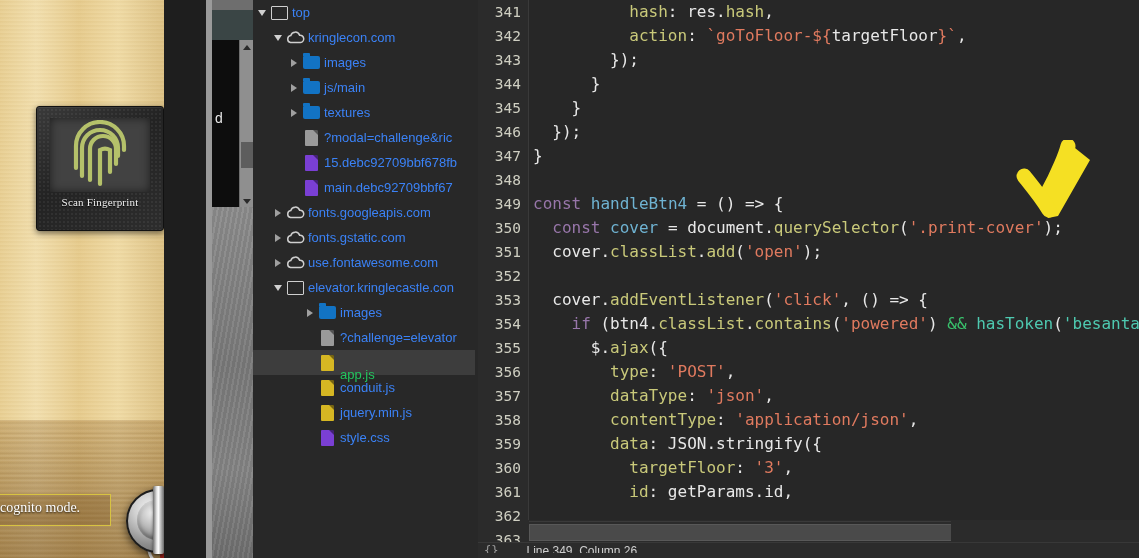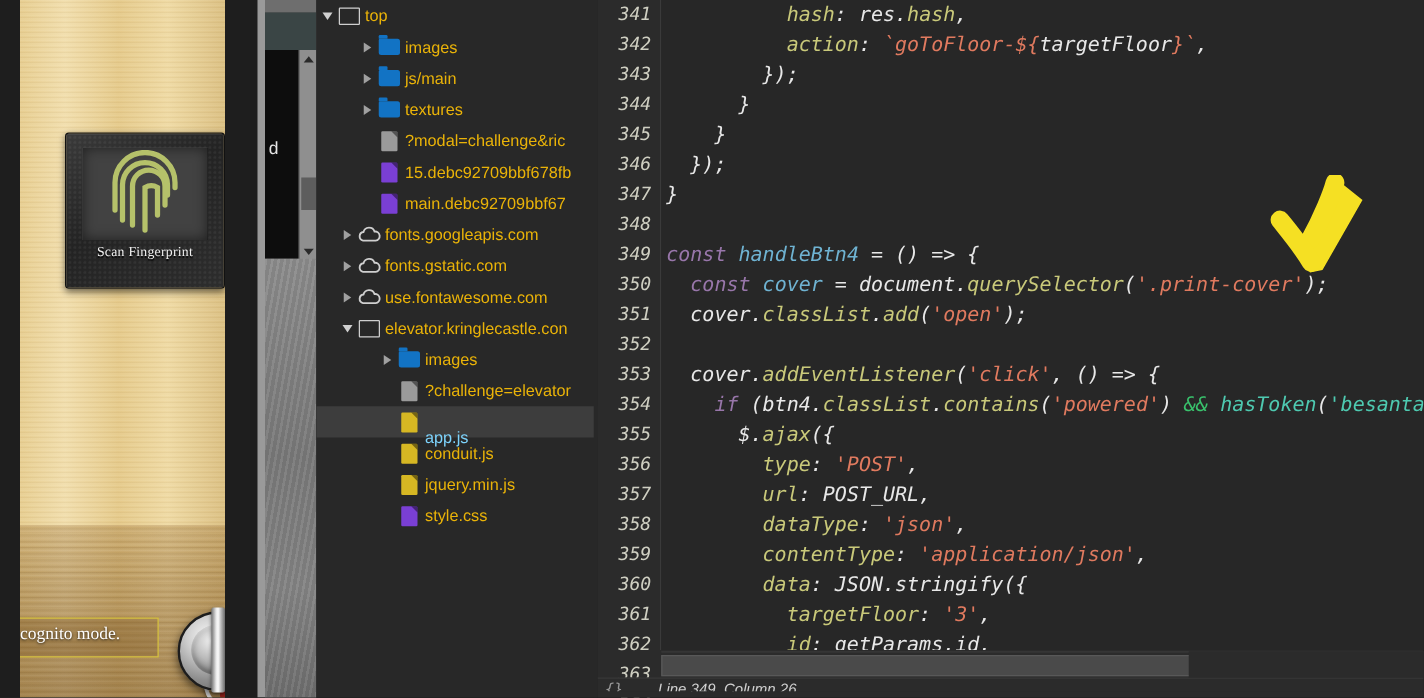--- a/index.html
+++ b/index.html
@@ -10,21 +10,21 @@
     font-family: "Liberation Sans", sans-serif;
   }
   #root {
     position: relative;
     width: 1139px; height: 558px;
     overflow: hidden;
   }
 
   
   #game-panel {
-    position: absolute; left: 16px; top: 0;
+    position: absolute; left: 0; top: 0;
     width: 164px; height: 558px;
     background:
       repeating-linear-gradient(
         to bottom,
         rgba(255,255,255,0.10) 0px,
         rgba(255,255,255,0.00) 1px,
         rgba(140,100,40,0.07) 2px,
         rgba(255,255,255,0.05) 3px,
         rgba(255,255,255,0.00) 4px
       ),
@@ -206,21 +206,21 @@
   }
   .tree-row {
     position: relative;
     height: 25px;
     display: flex;
     align-items: center;
     white-space: nowrap;
     cursor: default;
   }
   .tree-row.selected { background: #3d3d3d; }
-  .tree-row.selected .tree-label { color: #7dd3fc; margin-top: 23px; }
+  .tree-row.selected .tree-label { color: #22c55e; margin-top: 23px; }
   .twisty {
     flex: 0 0 auto;
     width: 14px; height: 25px;
     display: flex; align-items: center; justify-content: center;
   }
   .twisty i {
     display:block; width:0; height:0;
   }
   .twisty.closed i {
     border-top: 4px solid transparent;
@@ -231,21 +231,21 @@
     border-left: 4px solid transparent;
     border-right: 4px solid transparent;
     border-top: 6px solid #d0d0d0;
   }
   .tree-icon {
     flex: 0 0 auto;
     width: 20px; height: 25px;
     display: flex; align-items: center; justify-content: center;
     margin-right: 3px;
   }
-  .tree-label { color: #eab308; }
+  .tree-label { color: #3b82f6; }
   
   .ic-frame { width: 15px; height: 12px; border: 1.6px solid #cfcfcf; border-radius: 1px; }
   
   .ic-folder {
     position: relative; width: 17px; height: 13px;
     background: #1273c4; border-radius: 1px 2px 2px 2px;
   }
   .ic-folder:before {
     content:""; position:absolute; left:0; top:-3px;
     width: 7px; height: 3px; background: #1273c4; border-radius: 1px 1px 0 0;
@@ -268,21 +268,20 @@
     position:absolute; right:0; top:0; width: 3px; height: 558px;
     background: #282828;
   }
 
   
   #editor {
     position: absolute; left: 478px; top: 0;
     width: 661px; height: 558px;
     background: #2b2b2b;
     overflow: hidden;
-    font-style: italic;
   }
   #gutter {
     position: absolute; left: 0; top: 0;
     width: 50px; height: 520px;
     background: #2b2b2b;
     border-right: 1px solid #3a3a3a;
   }
   .gut-num {
     height: 24px; line-height: 24px;
     text-align: right;
@@ -425,20 +424,32 @@
     <div id="tree-rows">
         <div class="tree-row">
           <span style="flex: 0 0 auto; width: 2px; height: 25px;"></span>
           <span class="twisty open">
             <i></i>
           </span>
           <span class="tree-icon">
             <span class="ic-frame"></span>
           </span>
           <span class="tree-label">top</span>
+        </div>
+        <div class="tree-row">
+          <span style="flex: 0 0 auto; width: 18px; height: 25px;"></span>
+          <span class="twisty open">
+            <i></i>
+          </span>
+          <span class="tree-icon">
+            <svg width="19" height="13" viewBox="0 0 19 13" fill="none" stroke="#cfcfcf" stroke-width="1.5">
+              <path d="M4.5 11.5 A3.5 3.5 0 0 1 4.8 4.6 A4.6 4.6 0 0 1 13.6 4.2 A3.6 3.6 0 0 1 14.5 11.5 Z"></path>
+            </svg>
+          </span>
+          <span class="tree-label">kringlecon.com</span>
         </div>
         <div class="tree-row">
           <span style="flex: 0 0 auto; width: 34px; height: 25px;"></span>
           <span class="twisty closed">
             <i></i>
           </span>
           <span class="tree-icon">
             <span class="ic-folder"></span>
           </span>
           <span class="tree-label">images</span>
@@ -624,21 +635,20 @@
         <div class="code-line"><span class="t-plain">}</span></div>
         <div class="code-line"><span class="t-plain"></span></div>
         <div class="code-line"><span class="t-kw2">const</span><span class="t-plain"> </span><span class="t-var">handleBtn4</span><span class="t-plain"> = () =&gt; {</span></div>
         <div class="code-line"><span class="t-plain">  </span><span class="t-kw2">const</span><span class="t-plain"> </span><span class="t-var">cover</span><span class="t-plain"> = document.</span><span class="t-prop">querySelector</span><span class="t-plain">(</span><span class="t-str">'.print-cover'</span><span class="t-plain">);</span></div>
         <div class="code-line"><span class="t-plain">  cover.</span><span class="t-prop">classList</span><span class="t-plain">.</span><span class="t-prop">add</span><span class="t-plain">(</span><span class="t-str">'open'</span><span class="t-plain">);</span></div>
         <div class="code-line"><span class="t-plain"></span></div>
         <div class="code-line"><span class="t-plain">  cover.</span><span class="t-prop">addEventListener</span><span class="t-plain">(</span><span class="t-str">'click'</span><span class="t-plain">, () =&gt; {</span></div>
         <div class="code-line"><span class="t-plain">    </span><span class="t-kw2">if</span><span class="t-plain"> (btn4.</span><span class="t-prop">classList</span><span class="t-plain">.</span><span class="t-prop">contains</span><span class="t-plain">(</span><span class="t-str">'powered'</span><span class="t-plain">) </span><span class="t-green">&amp;&amp;</span><span class="t-plain"> </span><span class="t-teal">hasToken</span><span class="t-plain">(</span><span class="t-teal">'besanta'</span><span class="t-plain">)) {</span></div>
         <div class="code-line"><span class="t-plain">      $.</span><span class="t-prop">ajax</span><span class="t-plain">({</span></div>
         <div class="code-line"><span class="t-plain">        </span><span class="t-prop">type</span><span class="t-plain">: </span><span class="t-str">'POST'</span><span class="t-plain">,</span></div>
-        <div class="code-line"><span class="t-plain">        </span><span class="t-prop">url</span><span class="t-plain">: POST_URL,</span></div>
         <div class="code-line"><span class="t-plain">        </span><span class="t-prop">dataType</span><span class="t-plain">: </span><span class="t-str">'json'</span><span class="t-plain">,</span></div>
         <div class="code-line"><span class="t-plain">        </span><span class="t-prop">contentType</span><span class="t-plain">: </span><span class="t-str">'application/json'</span><span class="t-plain">,</span></div>
         <div class="code-line"><span class="t-plain">        </span><span class="t-prop">data</span><span class="t-plain">: JSON.</span><span class="t-plain">stringify</span><span class="t-plain">({</span></div>
         <div class="code-line"><span class="t-plain">          </span><span class="t-prop">targetFloor</span><span class="t-plain">: </span><span class="t-str">'3'</span><span class="t-plain">,</span></div>
         <div class="code-line"><span class="t-plain">          </span><span class="t-prop">id</span><span class="t-plain">: getParams.</span><span class="t-plain">id</span><span class="t-plain">,</span></div>
       </div>
 
     <div id="h-scroll">
       <div id="h-thumb"></div>
     </div>

